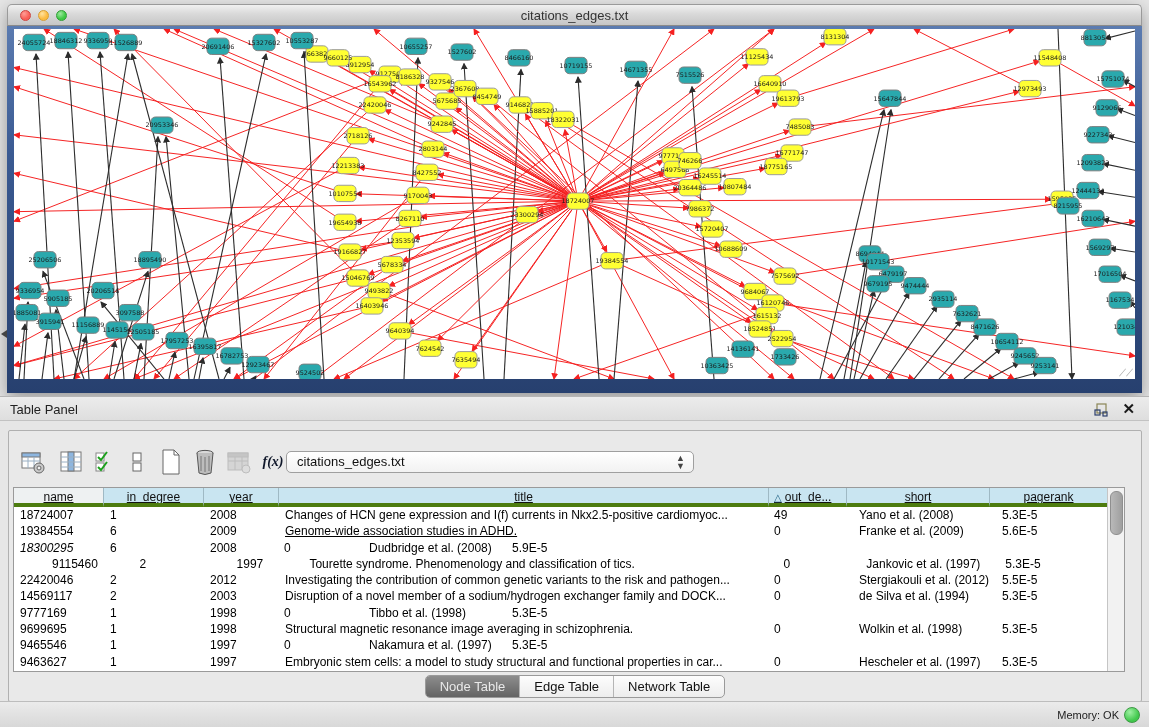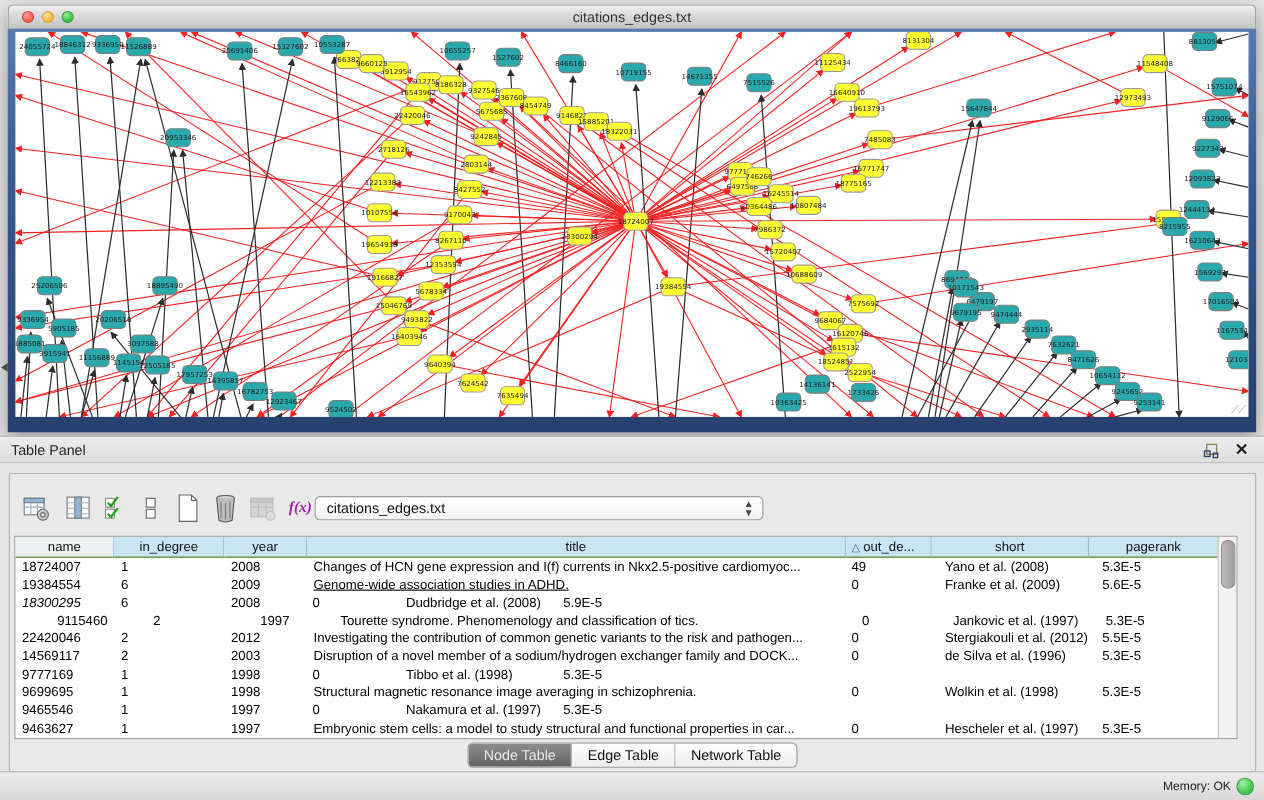--- a/index.html
+++ b/index.html
@@ -40,22 +40,22 @@
   .tb-btn{position:absolute;top:16px;width:28px;height:30px;background:transparent;border:none;padding:0;cursor:pointer;}
   .tb-btn svg{display:block;margin:auto;}
   #table-select{position:absolute;left:277px;top:20px;width:408px;height:22px;background:linear-gradient(180deg,#ffffff,#f2f2f2);
     border:1px solid #9f9f9f;border-radius:5px;box-sizing:border-box;font-size:13px;color:#111;
     line-height:20px;padding-left:10px;cursor:pointer;}
   #table-select .updown{position:absolute;right:8px;top:2px;font-size:9px;color:#444;line-height:8px;text-align:center;}
   
   #node-table{position:absolute;left:4px;top:56px;width:1112px;height:185px;background:#ffffff;
     border:1px solid #9a9a9a;box-sizing:border-box;overflow:hidden;}
   #thead{position:absolute;left:0;top:0;right:16px;height:19px;display:flex;}
-  .th{height:19px;box-sizing:border-box;background:#c9e5f1;border-right:1px solid #9fb9c4;border-bottom:1px solid #4d7c0f;
-    font-size:12px;color:#111;text-align:center;line-height:18px;overflow:hidden;white-space:nowrap;}
+  .th{height:19px;box-sizing:border-box;background:#c9e5f1;border-right:1px solid #9fb9c4;border-bottom:4px solid #4d7c0f;
+    font-size:12px;color:#111;text-align:center;line-height:18px;overflow:hidden;white-space:nowrap;text-decoration:underline;}
   .th.first{background:#eef1f2;}
   .sort-tri{font-size:10px;color:#2a6a8a;margin-right:3px;}
   #tbody{position:absolute;left:0;top:19px;right:16px;bottom:0;}
   .tr{display:flex;height:16.3px;}
   .td{font-size:12px;color:#000;line-height:16px;white-space:nowrap;overflow:hidden;box-sizing:border-box;}
   #vscroll{position:absolute;right:0;top:0;width:16px;bottom:0;background:#f2f2f2;border-left:1px solid #c5c5c5;}
   #vthumb{position:absolute;left:2px;top:3px;width:11px;height:42px;border-radius:6px;
     background:linear-gradient(90deg,#b9b9b9,#9f9f9f);border:1px solid #8f8f8f;}
   
   #tab-bar{position:absolute;left:0;right:0;top:244px;height:22px;text-align:center;}
@@ -802,21 +802,21 @@
     </svg>
   </button>
   <button class="tb-btn" style="left:216px">
     <svg width="26" height="26" viewBox="0 0 26 26" opacity="0.45">
       <rect x="2" y="4" width="20" height="17" fill="#bdbdbd" stroke="#8a8a8a"></rect>
       <rect x="2" y="4" width="20" height="4" fill="#9a9a9a" stroke="#8a8a8a"></rect>
       <path d="M2 12 h20 M9 8 v13 M16 8 v13" stroke="#8a8a8a" fill="none"></path>
       <circle cx="20" cy="20" r="4" fill="#cfcfcf" stroke="#8a8a8a"></circle>
     </svg>
   </button>
-  <button class="tb-btn" style="left:250px;font-style:italic;font-weight:bold;font-size:14px;color:#a21caf;font-family:'Liberation Serif',serif;">f(x)</button>
+  <button class="tb-btn" style="left:250px;font-style:italic;font-weight:bold;font-size:14px;color:#0f172a;font-family:'Liberation Serif',serif;">f(x)</button>
 
   <div id="table-select">
     <span>citations_edges.txt</span>
     <span class="updown">▲<br>▼</span>
   </div>
 
   <div id="node-table">
     <div id="thead">
         <div class="th first" style="width: 90px;">name</div>
         <div class="th" style="width: 100px;">in_degree</div>
@@ -870,21 +870,21 @@
           <div class="td" style="width: 78px; padding-left: 5px;">0</div>
           <div class="td" style="width: 143px; padding-left: 12px;">Stergiakouli et al. (2012)</div>
           <div class="td" style="width: 118px; padding-left: 12px;">5.5E-5</div>
         </div>
         <div class="tr">
           <div class="td" style="width: 90px; padding-left: 6px;">14569117</div>
           <div class="td" style="width: 100px; padding-left: 6px;">2</div>
           <div class="td" style="width: 75px; padding-left: 6px;">2003</div>
           <div class="td" style="width: 490px; padding-left: 6px;">Disruption of a novel member of a sodium/hydrogen exchanger family and DOCK...</div>
           <div class="td" style="width: 78px; padding-left: 5px;">0</div>
-          <div class="td" style="width: 143px; padding-left: 12px;">de Silva et al. (1996)</div>
+          <div class="td" style="width: 143px; padding-left: 12px;">de Silva et al. (1994)</div>
           <div class="td" style="width: 118px; padding-left: 12px;">5.3E-5</div>
         </div>
         <div class="tr">
           <div class="td" style="width: 90px; padding-left: 6px;">9777169</div>
           <div class="td" style="width: 100px; padding-left: 6px;">1</div>
           <div class="td" style="width: 75px; padding-left: 6px;">1998</div>
           <div class="td" style="width: 78px; padding-left: 5px;">0</div>
           <div class="td" style="width: 143px; padding-left: 12px;">Tibbo et al. (1998)</div>
           <div class="td" style="width: 118px; padding-left: 12px;">5.3E-5</div>
         </div>

